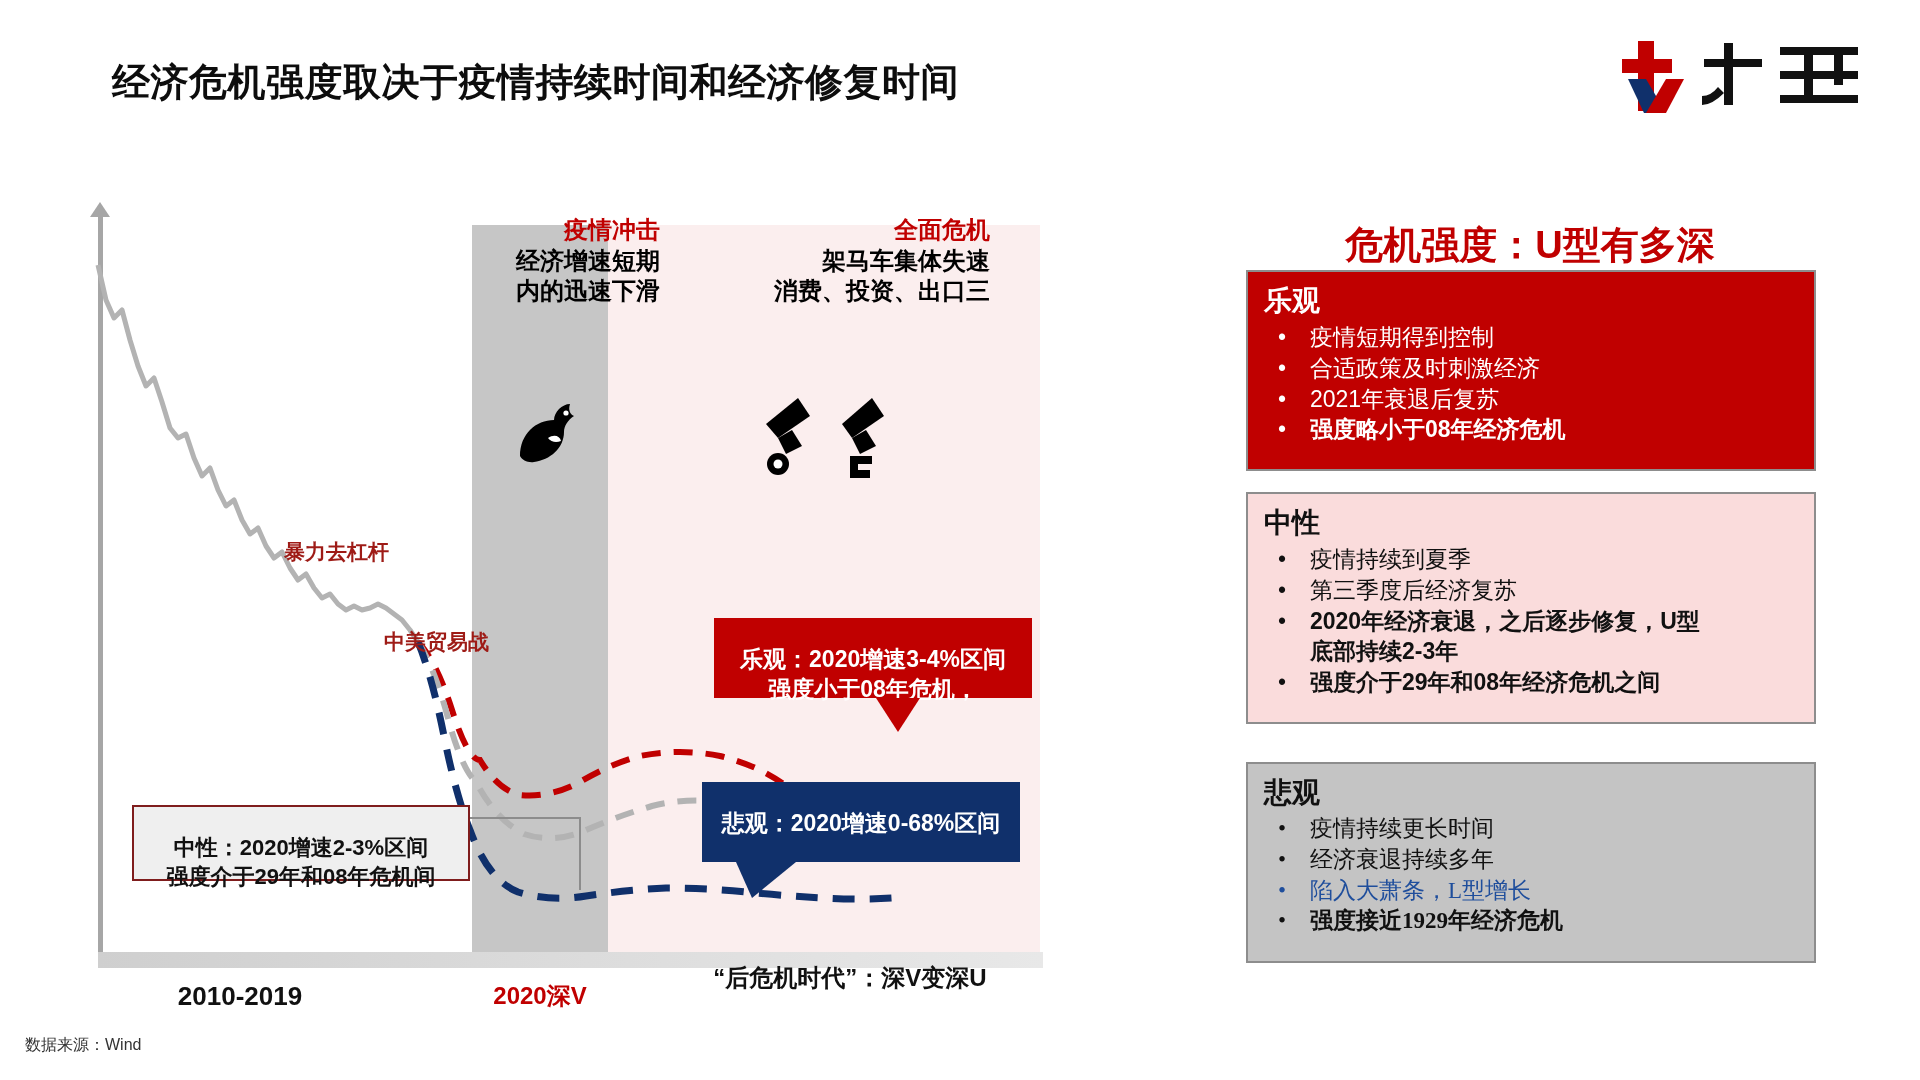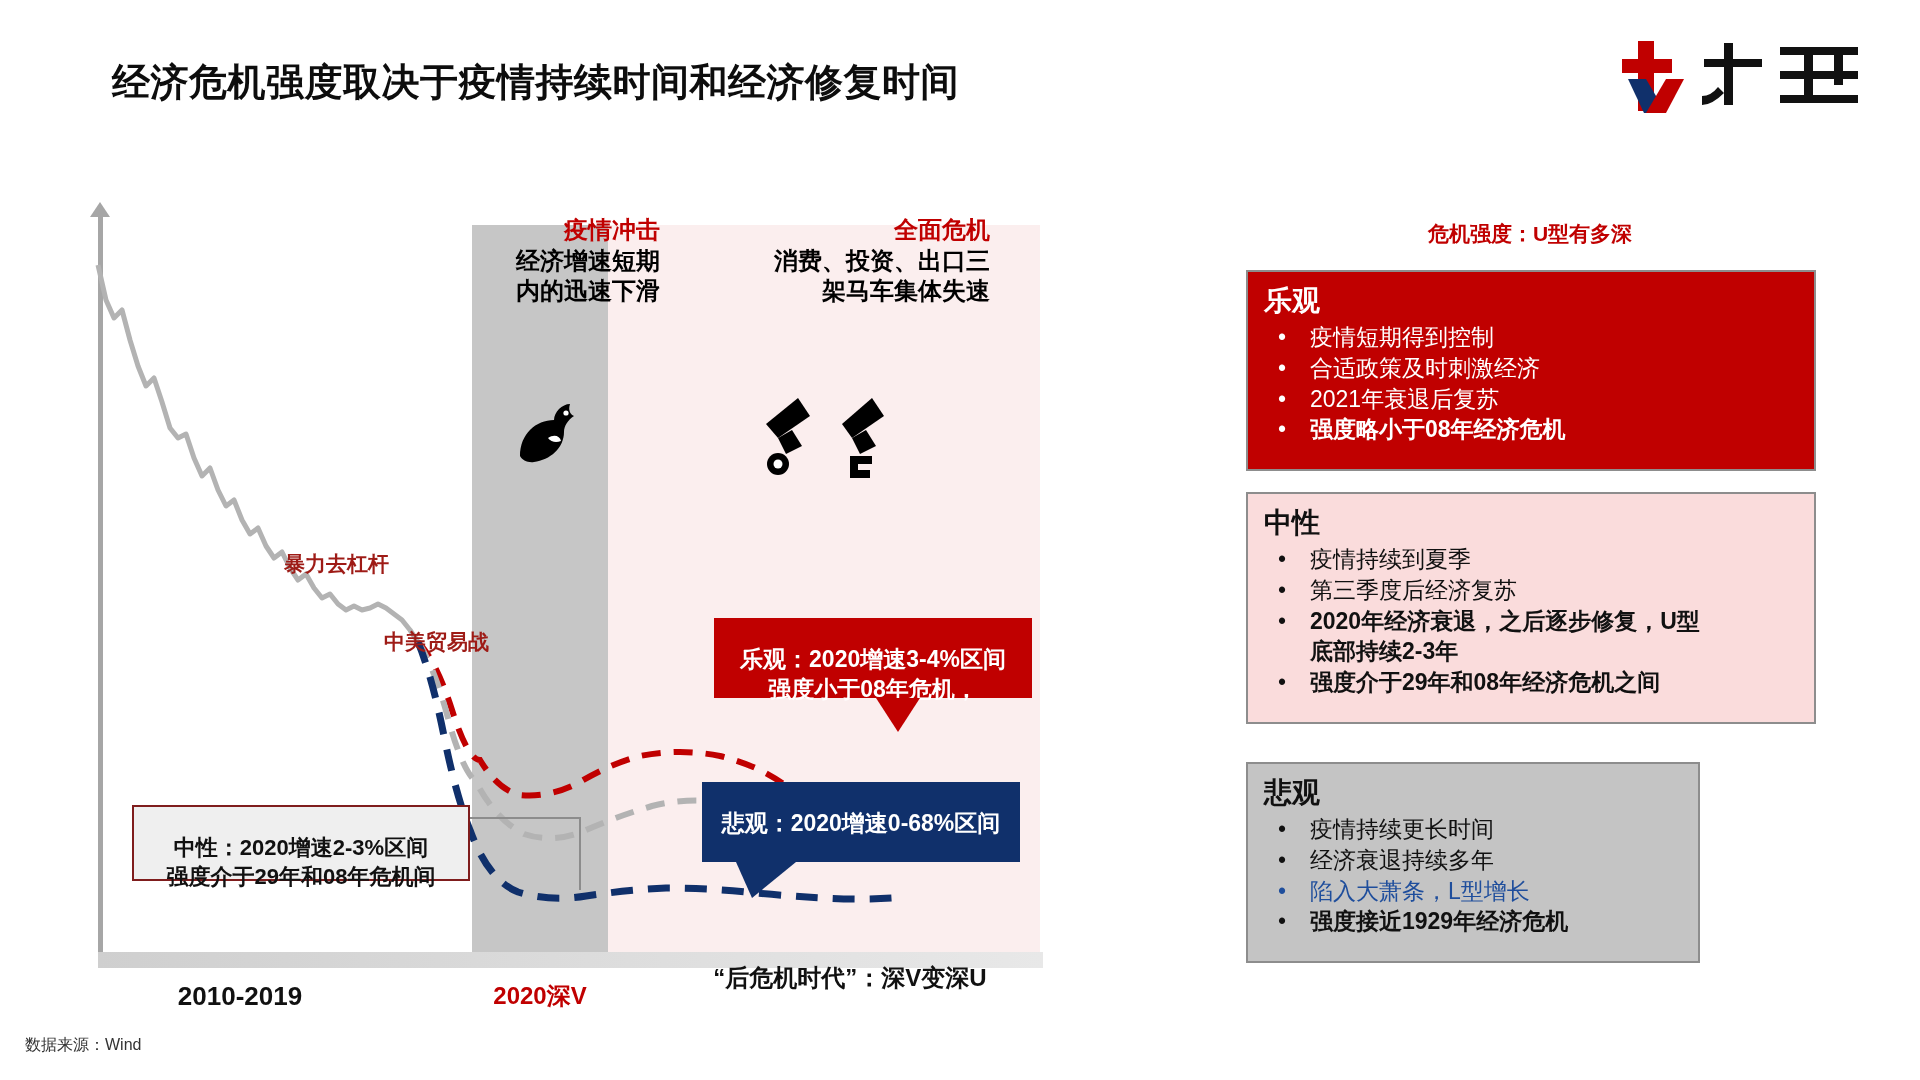--- a/index.html
+++ b/index.html
@@ -36,21 +36,21 @@
 
   
   .band-cap{text-align:right;line-height:1.28;}
   .band-cap .cap-red{color:#c00000;font-size:24px;font-weight:bold;}
   .band-cap .cap-blk{color:#000000;font-size:24px;font-weight:bold;}
   #cap-shock{left:420px;top:215px;width:240px;}
   #cap-crisis{left:660px;top:215px;width:330px;}
 
   
   .ann-red{color:#9e1b16;font-size:21px;font-weight:bold;white-space:nowrap;}
-  #ann-deleverage{left:284px;top:538px;margin-top:12px;}
+  #ann-deleverage{left:284px;top:538px;}
   #ann-tradewar{left:384px;top:628px;}
 
   
   .callout{
     font-size:23px;font-weight:bold;line-height:1.3;text-align:center;
     padding:27px 14px;box-sizing:border-box;
   }
   #callout-optimistic{
     left:714px;top:618px;width:318px;height:80px;
     background:#c00000;color:#ffffff;
@@ -79,35 +79,35 @@
   .xcat{text-align:center;line-height:1.3;font-weight:bold;}
   #xcat-1{left:80px;top:980px;width:320px;font-size:26px;color:#111;}
   #xcat-2{left:460px;top:980px;width:160px;font-size:24px;color:#c00000;}
   #xcat-3{left:640px;top:962px;width:420px;font-size:24px;color:#111;}
 
   #source-note{left:25px;top:1035px;font-size:16px;color:#333;}
 
   
   #panel-heading{
     left:1250px;top:220px;width:560px;text-align:center;
-    font-size:21px;font-weight:bold;color:#c00000;white-space:nowrap;
+    font-size:38px;font-weight:bold;color:#c00000;white-space:nowrap;
   }
   .sbox{box-sizing:border-box;border:2px solid #8d8d8d;padding:10px 16px 24px 16px;}
   .sbox h4{margin:0 0 2px 0;font-size:28px;font-weight:bold;}
   .sbox ul{margin:0;padding:0;list-style:none;}
   .sbox li{
     font-size:23px;line-height:1.34;position:relative;padding-left:46px;
   }
   .sbox li .bullet{position:absolute;left:14px;top:0;}
   .sbox li.cont{padding-left:46px;}
 
   #box-optimistic{left:1246px;top:270px;width:570px;background:#c00000;color:#fff;}
   #box-optimistic h4{color:#fff;}
   #box-neutral{left:1246px;top:492px;width:570px;background:#fadcdc;color:#111;}
-  #box-pessimistic{left:1246px;top:762px;width:454px;background:#c4c4c4;color:#111;}
+  #box-pessimistic{left:1246px;top:762px;width:570px;background:#c4c4c4;color:#111;font-family:Liberation Serif, serif;}
   .li-blue{color:#1f4e9c;}
 
   
   #icon-swan{left:512px;top:398px;width:76px;height:76px;}
   #icon-megaphones{left:758px;top:390px;width:140px;height:92px;}
 </style>
 </head>
 <body>
 
 <div class="abs" id="page-title">经济危机强度取决于疫情持续时间和经济修复时间</div>
@@ -162,22 +162,22 @@
   </svg>
 </div>
 
 <div class="abs band-cap" id="cap-shock">
   <div class="cap-red">疫情冲击</div>
   <div class="cap-blk">经济增速短期</div>
   <div class="cap-blk">内的迅速下滑</div>
 </div>
 <div class="abs band-cap" id="cap-crisis">
   <div class="cap-red">全面危机</div>
+  <div class="cap-blk">架马车集体失速</div>
   <div class="cap-blk">消费、投资、出口三</div>
-  <div class="cap-blk">架马车集体失速</div>
 </div>
 
 <div class="abs" id="icon-swan">
   <svg width="76" height="76" viewBox="0 0 76 76">
     <path d="M8 58 C8 36 24 22 42 22 C42 14 50 6 58 6 C56 12 58 16 62 18 C56 22 52 28 52 34
              C52 50 38 62 22 64 C16 65 10 62 8 58 Z" fill="#000"></path>
     <circle cx="54" cy="15" r="2.6" fill="#fff"></circle>
     <path d="M36 40 c6 -4 12 -2 13 3 c-5 2 -10 1 -13 -3 Z" fill="#fff"></path>
   </svg>
 </div>

